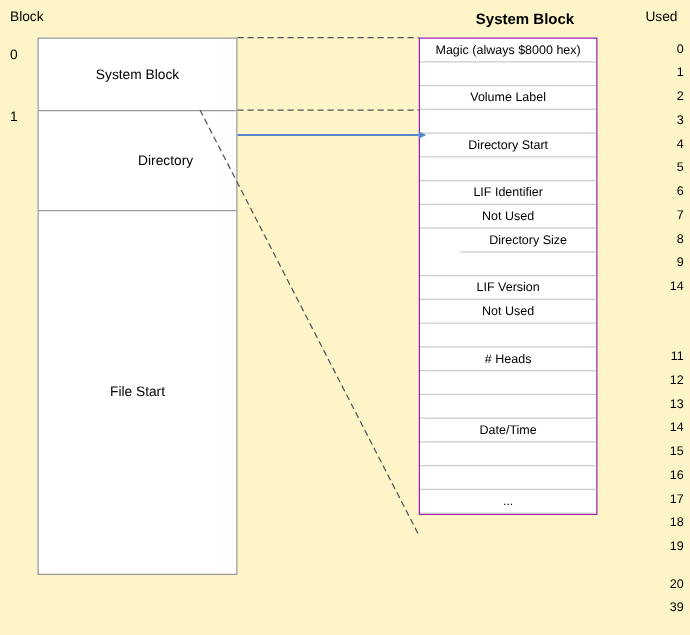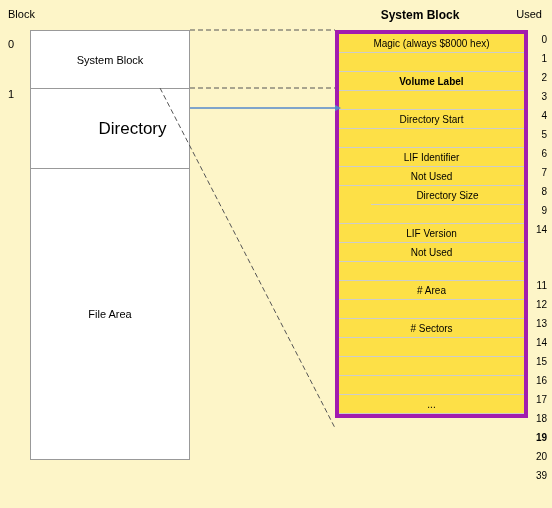--- a/index.html
+++ b/index.html
@@ -54,21 +54,21 @@
       justify-content: center;
       font-size: 11px;
     }
 
     .directory-box {
       height: 80px;
       border-bottom: 1px solid #999;
       display: flex;
       align-items: center;
       justify-content: center;
-      font-size: 17px;
+      font-size: 11px;
       padding-left: 45px;
     }
 
     .file-area-box {
       height: 290px;
       display: flex;
       align-items: center;
       justify-content: center;
       font-size: 11px;
     }
@@ -88,23 +88,23 @@
       position: absolute;
       top: 8px;
       right: 10px;
       font-size: 11px;
     }
 
     .right-column {
       position: absolute;
       top: 30px;
       left: 335px;
-      width: 193px;
-      border: 4px solid #a21caf;
-      background: #fde047;
+      width: 143px;
+      border: 1px solid #a21caf;
+      background: #ffffff;
     }
 
     .sb-row {
       border-bottom: 1px solid #ccc;
       display: flex;
       align-items: center;
       justify-content: center;
       text-align: center;
       font-size: 10px;
       padding: 1px 4px;
@@ -143,45 +143,45 @@
   <div class="block-1-label">1</div>
 
   <div class="left-column">
     <div class="system-block-box">
       <span>System Block</span>
     </div>
     <div class="directory-box">
       <span>Directory</span>
     </div>
     <div class="file-area-box">
-      <span>File Area</span>
+      <span>File Start</span>
     </div>
   </div>
 
   <div class="system-block-title">System Block</div>
   <div class="word-label">Used</div>
 
   <div class="right-column" id="right-col">
   <div class="sb-row" style="height: 19px;">Magic (always $8000 hex)</div>
       <div class="sb-row" style="height: 19px;"></div>
-      <div class="sb-row" style="height: 19px; font-weight: bold;">Volume Label</div>
+      <div class="sb-row" style="height: 19px;">Volume Label</div>
       <div class="sb-row" style="height: 19px;"></div>
       <div class="sb-row" style="height: 19px;">Directory Start</div>
       <div class="sb-row" style="height: 19px;"></div>
       <div class="sb-row" style="height: 19px;">LIF Identifier</div>
       <div class="sb-row" style="height: 19px;">Not Used</div>
       <div class="sb-row" style="height: 19px; margin-left: 32px;">Directory Size</div>
       <div class="sb-row" style="height: 19px;"></div>
       <div class="sb-row" style="height: 19px;">LIF Version</div>
       <div class="sb-row" style="height: 19px;">Not Used</div>
       <div class="sb-row" style="height: 19px;"></div>
-      <div class="sb-row" style="height: 19px;"># Area</div>
-      <div class="sb-row" style="height: 19px;"></div>
-      <div class="sb-row" style="height: 19px;"># Sectors</div>
-      <div class="sb-row" style="height: 19px;"></div>
+      <div class="sb-row" style="height: 19px;"># Heads</div>
+      <div class="sb-row" style="height: 19px;"></div>
+      <div class="sb-row" style="height: 19px;"></div>
+      <div class="sb-row" style="height: 19px;">Date/Time</div>
       <div class="sb-row" style="height: 19px;"></div>
       <div class="sb-row" style="height: 19px;"></div>
       <div class="sb-row" style="height: 19px;">...</div>
     </div>
 
   <div class="word-numbers" id="word-nums">
   <div class="word-num" style="height: 19px;">0</div>
       <div class="word-num" style="height: 19px;">1</div>
       <div class="word-num" style="height: 19px;">2</div>
       <div class="word-num" style="height: 19px;">3</div>
@@ -193,22 +193,22 @@
       <div class="word-num" style="height: 19px;">9</div>
       <div class="word-num" style="height: 19px;">14</div>
       <div class="word-num" style="height: 19px; margin-top: 37px;">11</div>
       <div class="word-num" style="height: 19px;">12</div>
       <div class="word-num" style="height: 19px;">13</div>
       <div class="word-num" style="height: 19px;">14</div>
       <div class="word-num" style="height: 19px;">15</div>
       <div class="word-num" style="height: 19px;">16</div>
       <div class="word-num" style="height: 19px;">17</div>
       <div class="word-num" style="height: 19px;">18</div>
-      <div class="word-num" style="height: 19px; font-weight: bold;">19</div>
-      <div class="word-num" style="height: 19px;">20</div>
+      <div class="word-num" style="height: 19px;">19</div>
+      <div class="word-num" style="height: 19px; margin-top: 11px;">20</div>
       <div class="word-num" style="height: 19px;">39</div>
     </div>
 
   <svg class="svg-overlay">
 
     <line x1="190" y1="30" x2="335" y2="30" stroke="#555" stroke-width="1" stroke-dasharray="5,3"></line>
 
     <line x1="190" y1="88" x2="335" y2="88" stroke="#555" stroke-width="1" stroke-dasharray="5,3"></line>
 
     <line x1="160" y1="88" x2="335" y2="428" stroke="#555" stroke-width="1" stroke-dasharray="5,3"></line>

